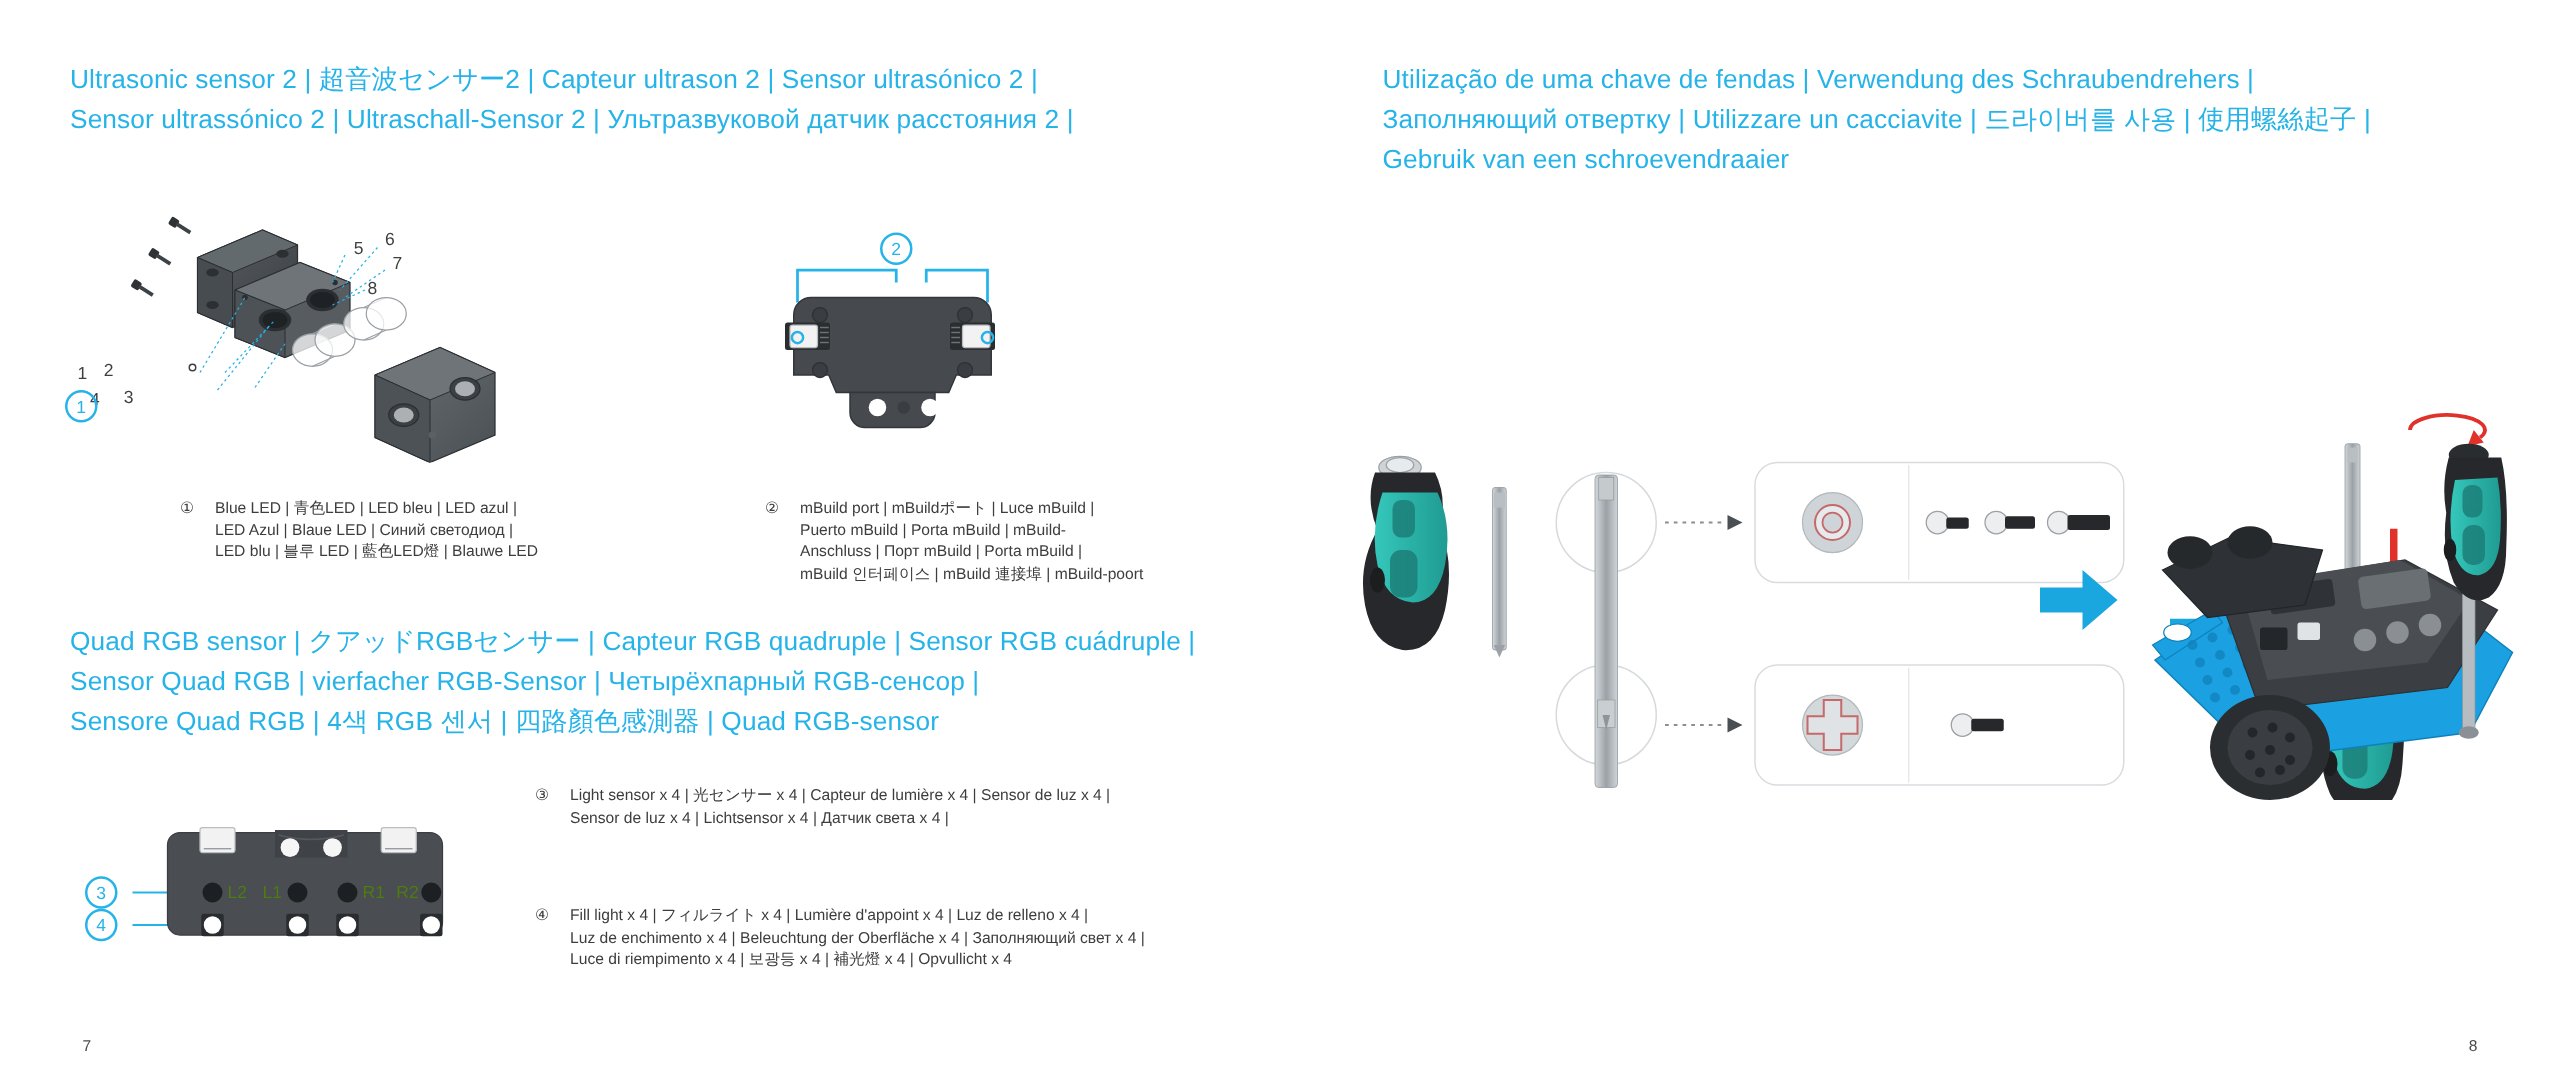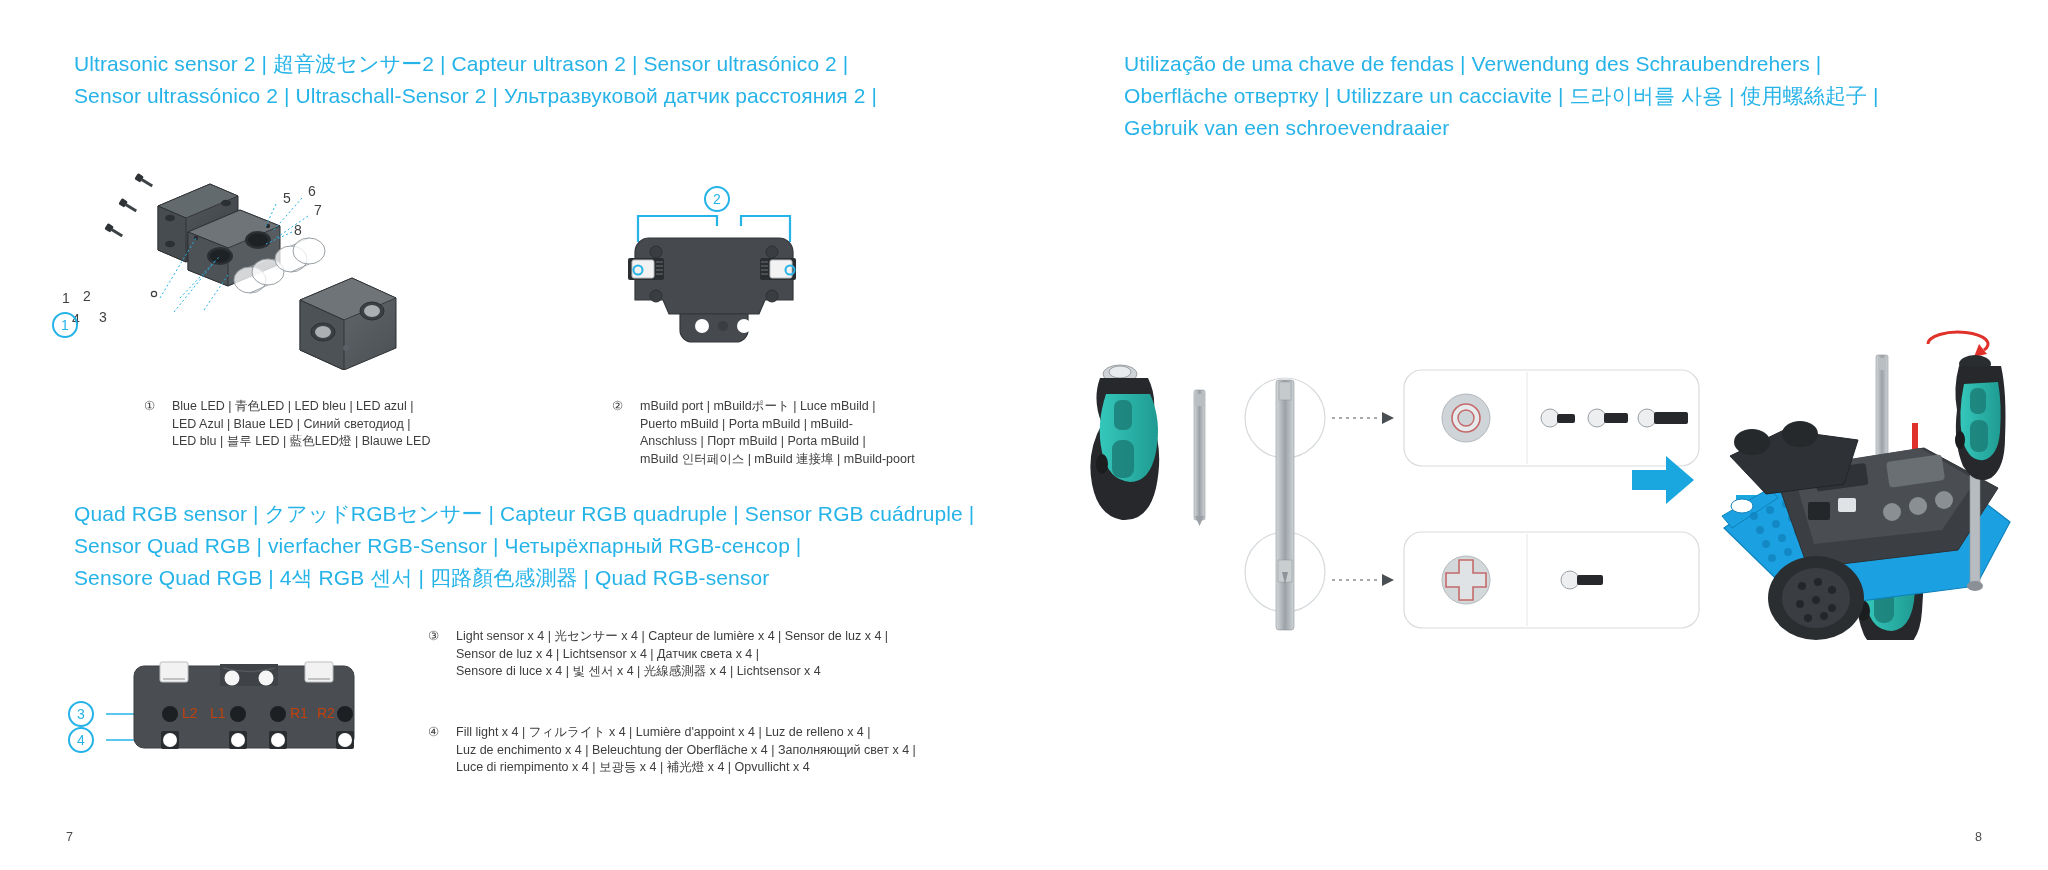--- a/index.html
+++ b/index.html
@@ -20,21 +20,20 @@
 
   
   .heading {
     position: absolute;
     color: #26b3e8;
     font-size: 21px;
     line-height: 32px;
     letter-spacing: .1px;
     white-space: nowrap;
     font-weight: 400;
-    margin-left: 18px;
   }
   .heading .ln { display: block; }
 
   
   .caption {
     position: absolute;
     display: flex;
     gap: 12px;
     font-size: 12.5px;
     line-height: 17.5px;
@@ -69,21 +68,21 @@
     position: absolute;
     width: 26px; height: 26px;
     border: 2px solid #26b3e8;
     border-radius: 50%;
     color: #26b3e8;
     font-size: 14px;
     display: flex; align-items: center; justify-content: center;
   }
   .lbl {
     position: absolute;
-    color: #c2410c;
+    color: #4d7c0f;
     font-size: 14px;
   }
   .lbl-dark { color: #3f3f3f; }
 </style>
 </head>
 <body>
 
 <div class="spread">
 
   <div class="page page-left">
@@ -242,21 +241,20 @@
       <span class="ln">Quad RGB sensor | クアッドRGBセンサー | Capteur RGB quadruple | Sensor RGB cuádruple |</span>
       <span class="ln">Sensor Quad RGB | vierfacher RGB-Sensor | Четырёхпарный RGB-сенсор |</span>
       <span class="ln">Sensore Quad RGB | 4색 RGB 센서 | 四路顏色感測器 | Quad RGB-sensor</span>
     </div>
 
     <div class="caption" style="left:428px; top:628px;">
       <span class="num">③</span>
       <span class="txt" style="max-width:520px;">
         <span>Light sensor x 4 | 光センサー x 4 | Capteur de lumière x 4 | Sensor de luz x 4  |</span>
         <span>Sensor de luz x 4 | Lichtsensor x 4 | Датчик света x 4 |</span>
-        <span>Sensore di luce x 4 | 빛 센서 x 4 | 光線感測器 x 4 | Lichtsensor x 4</span>
       </span>
     </div>
 
     <div class="caption" style="left:428px; top:724px;">
       <span class="num">④</span>
       <span class="txt" style="max-width:520px;">
         <span>Fill light x 4 | フィルライト x 4 | Lumière d'appoint x 4 | Luz de relleno  x 4 |</span>
         <span>Luz de enchimento x 4 | Beleuchtung der Oberfläche x 4 | Заполняющий свет x 4 |</span>
         <span>Luce di riempimento x 4 | 보광등 x 4 | 補光燈 x 4 | Opvullicht x 4</span>
       </span>
@@ -306,21 +304,21 @@
       <span class="lbl" style="left:257px; top:53px;">R2</span>
     </div>
 
     <span class="folio folio-left">7</span>
   </div>
 
   <div class="page page-right">
 
     <div class="heading" style="left:82px; top:48px;">
       <span class="ln">Utilização de uma chave de fendas | Verwendung des Schraubendrehers |</span>
-      <span class="ln">Oberfläche отвертку | Utilizzare un cacciavite | 드라이버를 사용 | 使用螺絲起子 |</span>
+      <span class="ln">Заполняющий отвертку | Utilizzare un cacciavite | 드라이버를 사용 | 使用螺絲起子 |</span>
       <span class="ln">Gebruik van een schroevendraaier</span>
     </div>
 
     <div class="art" style="left:40px; top:330px; width:950px; height:310px;">
       <svg width="950" height="310" viewBox="0 0 950 310">
         <defs>
           <linearGradient id="teal" x1="0" y1="0" x2="1" y2="0">
             <stop offset="0" stop-color="#35c7bb"></stop>
               <stop offset="1" stop-color="#1f9b92"></stop>
           </linearGradient>

